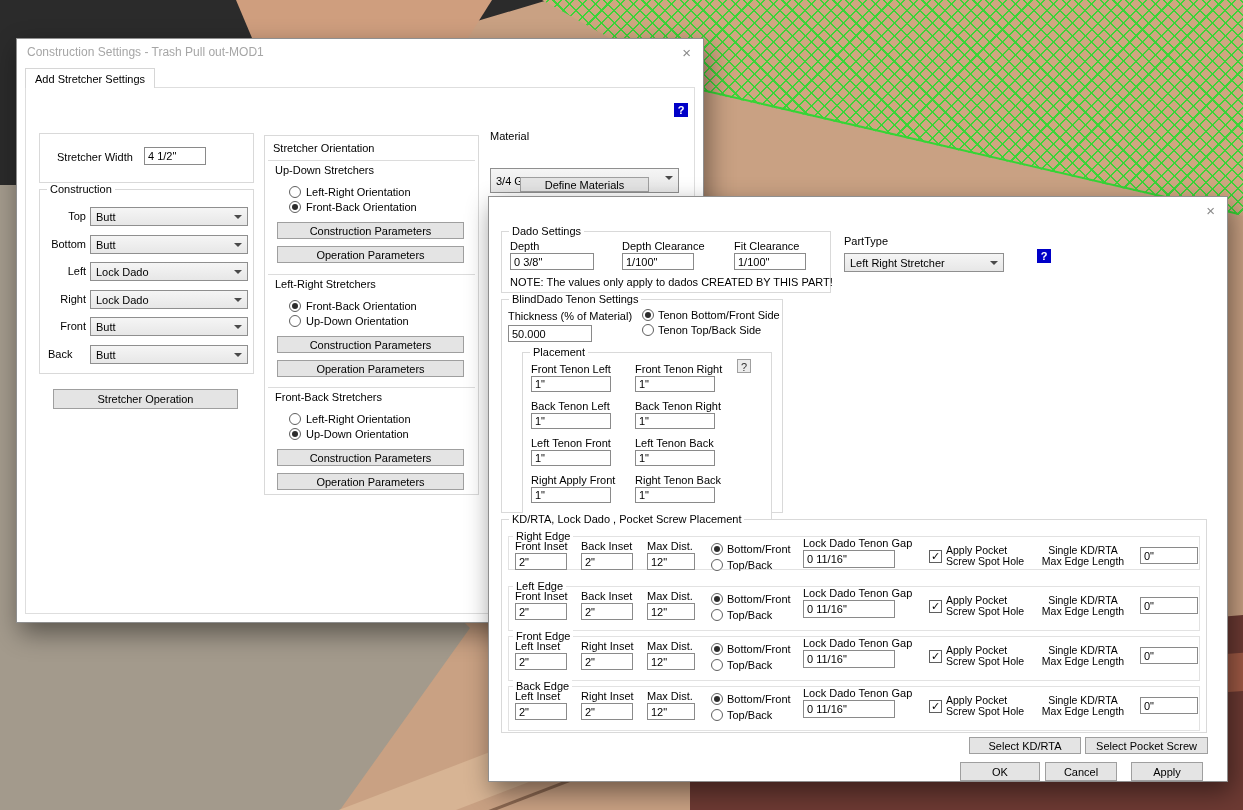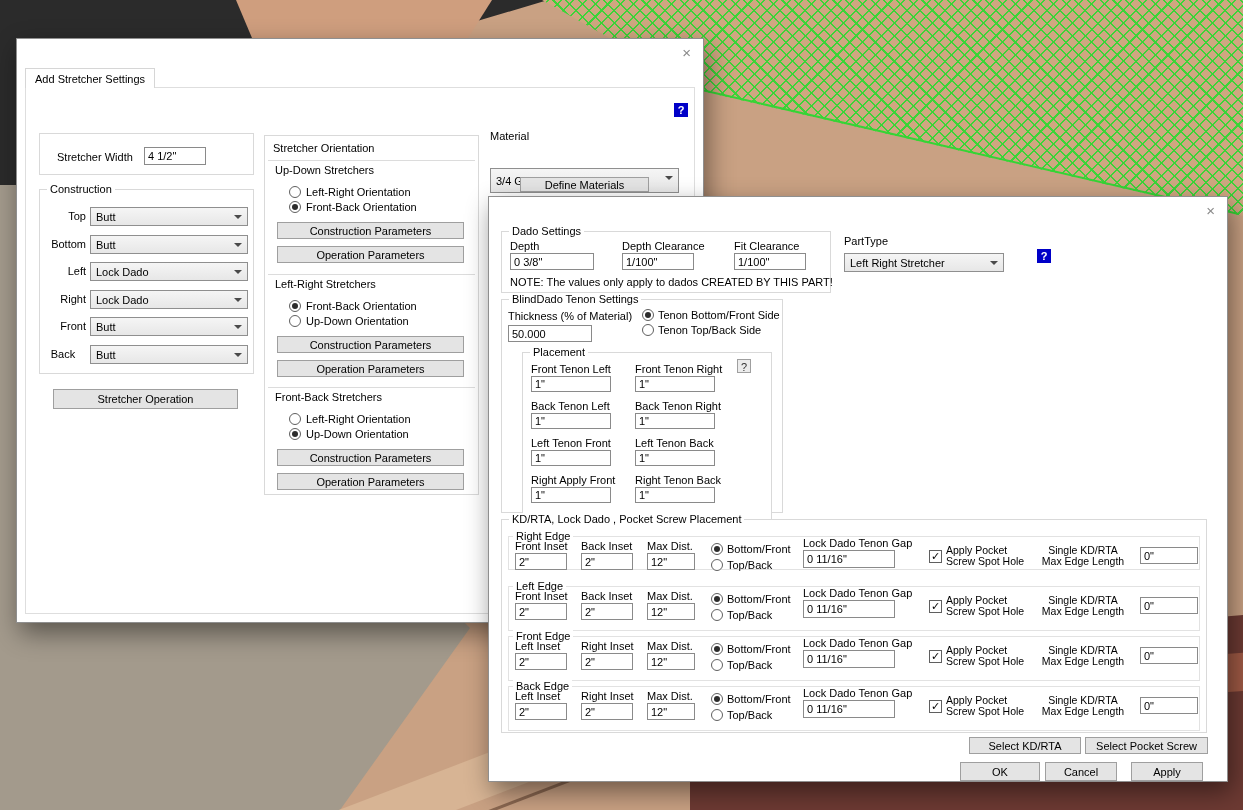--- a/index.html
+++ b/index.html
@@ -42,28 +42,29 @@
   <div class="abs" style="left:230px;top:742px;width:580px;height:42px;background:#d7b494;transform:rotate(-21deg)"></div>
   <div class="abs" style="left:235px;top:800px;width:560px;height:3px;background:#8a6750;transform:rotate(-21deg)"></div>
   <div class="layer" style="clip-path:polygon(690px 662px,1243px 615px,1243px 810px,690px 810px);background:#6d3a33">
     <div class="abs" style="left:690px;top:672px;width:560px;height:38px;background:#a05a45;transform:rotate(-4deg)"></div>
   </div>
   <div class="layer hatch" style="clip-path:polygon(542px 0,1243px 0,1243px 216px,706px 92px)"></div>
   <div class="abs" style="left:702px;top:89px;width:550px;height:2px;background:#35d435;transform:rotate(13deg);transform-origin:left top"></div>
 </div>
 
 <div class="win" style="left:16px;top:38px;width:688px;height:585px;z-index:10">
+  <div class="tbar">Construction Settings - Trash Pull out-MOD1</div>
   <div class="close">×</div>
 
   <div class="tab" style="left:8px;top:29px">Add Stretcher Settings</div>
   <div class="panel" style="left:8px;top:48px;width:670px;height:527px"></div>
 
   <div class="help" style="left:657px;top:64px">?</div>
 
-  <div class="gbn" style="left:22px;top:94px;width:215px;height:42px">
+  <div class="gbn" style="left:22px;top:94px;width:215px;height:50px">
     <span class="lbl" style="left:17px;top:17px">Stretcher Width</span>
     <input class="field" style="left: 104px; top: 13px; width: 62px; height: 18px;" value="4 1/2&quot;">
   </div>
 
   <div class="gb" style="left:22px;top:150px;width:215px;height:185px">
     <span class="gt">Construction</span>
 
     <span class="lbl" style="left:0;top:20px;width:46px;text-align:right">Top</span>
     <div class="combo" style="left:50px;top:17px;width:158px;height:19px">
         <span>Butt</span>
@@ -82,21 +83,21 @@
     <span class="lbl" style="left:0;top:103px;width:46px;text-align:right">Right</span>
     <div class="combo" style="left:50px;top:100px;width:158px;height:19px">
         <span>Lock Dado</span>
       </div>
 
     <span class="lbl" style="left:0;top:130px;width:46px;text-align:right">Front</span>
     <div class="combo" style="left:50px;top:127px;width:158px;height:19px">
         <span>Butt</span>
       </div>
 
-    <span class="lbl" style="left:0;top:158px;width:46px;text-align:center">Back</span>
+    <span class="lbl" style="left:8px;top:158px;width:46px;text-align:left">Back</span>
     <div class="combo" style="left:50px;top:155px;width:158px;height:19px">
         <span>Butt</span>
       </div>
   </div>
 
   <div class="btn" style="left:36px;top:350px;width:185px;height:20px">Stretcher Operation</div>
 
   <div class="gbn" style="left:247px;top:96px;width:215px;height:360px;background:#fff">
     <span class="lbl" style="left:8px;top:6px">Stretcher Orientation</span>
     <div class="sep" style="left:3px;top:24px;width:207px"></div>

